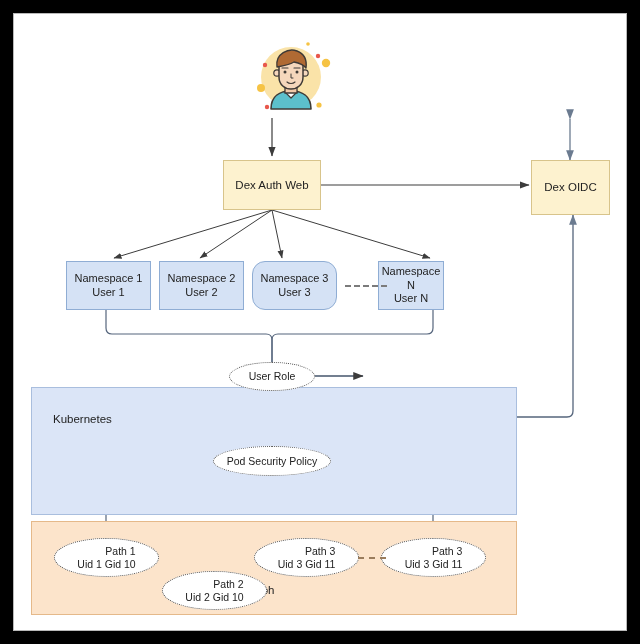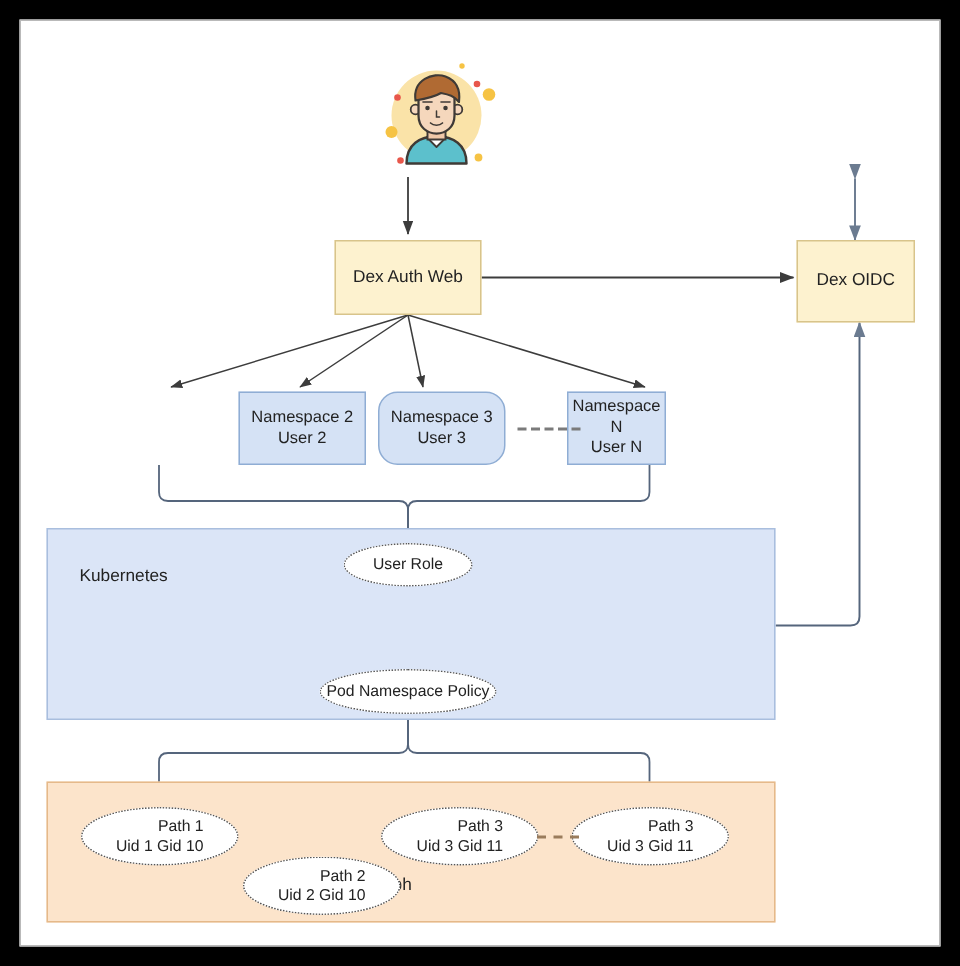--- a/index.html
+++ b/index.html
@@ -58,20 +58,21 @@
     border: 1px solid #8fadd4;
     font-size: 11px;
   }
   .region {
     position: absolute;
     box-sizing: border-box;
   }
   .region-k8s {
     background: #dbe5f7;
     border: 1px solid #a9bede;
+    margin-top: 35px;
   }
   .region-ceph {
     background: #fce4cb;
     border: 1px solid #e5b98a;
   }
   .region-label {
     position: absolute;
     font-size: 11.5px;
     color: #222222;
     white-space: nowrap;
@@ -178,20 +179,26 @@
 
     <div class="node box-yellow" style="left:209px; top:146px; width:98px; height:50px;">
       <span>Dex Auth Web</span>
     </div>
 
 
     <div class="node box-yellow" style="left:517px; top:146px; width:79px; height:55px;">
       <span>Dex OIDC</span>
     </div>
 
+    <div class="node box-blue" style="left:52px; top:247px; width:85px; height:49px;">
+      <div>
+        <div>Namespace 1</div>
+        <div>User 1</div>
+      </div>
+    </div>
     <div class="node box-blue" style="left:145px; top:247px; width:85px; height:49px;">
       <div>
         <div>Namespace 2</div>
         <div>User 2</div>
       </div>
     </div>
     <div class="node box-blue" style="left:238px; top:247px; width:85px; height:49px;border-radius:13px;">
       <div>
         <div>Namespace 3</div>
         <div>User 3</div>
@@ -211,21 +218,21 @@
     </div>
 
     <div class="region region-ceph" style="left:17px; top:507px; width:486px; height:94px;">
       <span class="region-label" style="left:215px; top:62px;">Ceph</span>
     </div>
 
     <div class="ellipse" style="left:215px; top:348px; width:86px; height:29px;">
       <span>User Role</span>
     </div>
     <div class="ellipse" style="left:199px; top:432px; width:118px; height:30px;">
-      <span>Pod Namespace Policy</span>
+      <span>Pod Security Policy</span>
     </div>
 
     <div class="ellipse" style="left:40px; top:524px; width:105px; height:39px;">
       <div>
         <div>Path 1</div>
         <div>Uid 1 Gid 10</div>
       </div>
     </div>
     <div class="ellipse" style="left:148px; top:524px; width:105px; height:39px;margin-top:33px;">
       <div>

